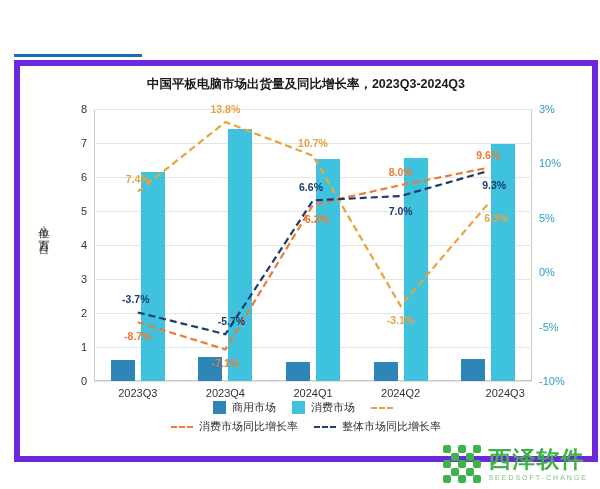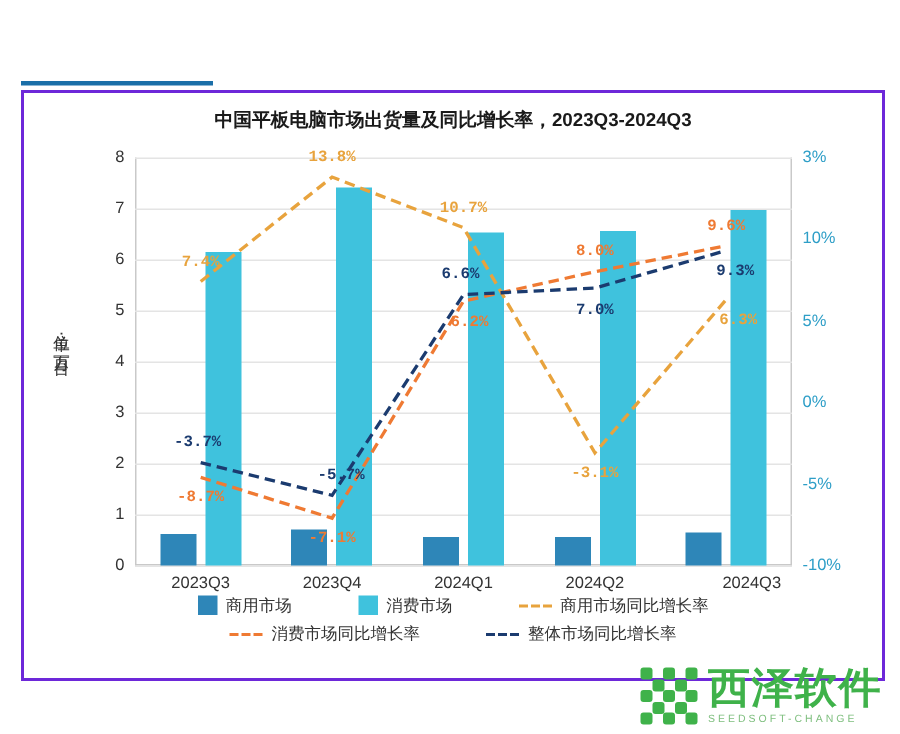--- a/index.html
+++ b/index.html
@@ -11,57 +11,57 @@
   .logo-globe{width:42px;height:42px;border-radius:50%;background:
      radial-gradient(circle at 50% 50%, #2aa6c9 0%, #1f7fb5 60%, #1b6fa8 100%);
      position:relative;overflow:hidden;}
   .logo-globe:before{content:"";position:absolute;left:-4px;top:8px;width:50px;height:5px;background:#ffffff;opacity:.85;}
   .logo-globe:after{content:"";position:absolute;left:-4px;top:26px;width:50px;height:5px;background:#ffffff;opacity:.85;}
   .logo-globe .meridian{position:absolute;left:17px;top:-2px;width:8px;height:46px;border-radius:50%;border:2px solid #fff;opacity:.85;}
   .logo-text{font-size:34px;font-weight:bold;color:#1b6fa8;letter-spacing:-1px;margin-left:4px;line-height:1;}
   .logo-rule{position:absolute;left:14px;top:54px;width:128px;height:3px;background:#1b6fa8;}
 
   
-  .panel{position:absolute;left:14px;top:60px;width:572px;height:390px;background:#ffffff;border:2px solid #6d28d9;}
+  .panel{position:absolute;left:14px;top:60px;width:572px;height:390px;background:#ffffff;border:6px solid #6d28d9;}
   .chart-title{position:absolute;left:0;top:10px;width:572px;text-align:center;font-size:12.5px;color:#1a1a1a;font-weight:bold;}
 
   .plot{position:absolute;left:74px;top:43px;width:438px;height:272px;}
   .plot-border-left{position:absolute;left:0;top:0;width:1px;height:272px;background:#c9c9c9;}
   .plot-border-right{position:absolute;right:0;top:0;width:1px;height:272px;background:#c9c9c9;}
   .plot-border-bottom{position:absolute;left:0;bottom:0;width:438px;height:1px;background:#c9c9c9;}
   .gridline{position:absolute;left:0;width:438px;height:1px;background:#e4e4e4;}
 
   .ytick{position:absolute;right:100%;margin-right:7px;transform:translateY(-50%);font-size:11px;color:#333;white-space:nowrap;}
   .y2tick{position:absolute;left:100%;margin-left:7px;transform:translateY(-50%);font-size:11px;color:#2d9ec7;white-space:nowrap;}
   .ylabel{position:absolute;left:16px;top:152px;font-size:11px;color:#333;writing-mode:vertical-rl;text-orientation:upright;letter-spacing:1px;}
 
   .xtick{position:absolute;top:278px;transform:translateX(-50%);font-size:11px;color:#333;white-space:nowrap;}
 
   .bar{position:absolute;bottom:0;}
   .bar.biz{background:#2e86b8;}
   .bar.con{background:#3fc2dd;}
 
-  .dl{position:absolute;font-size:10.5px;font-weight:bold;white-space:nowrap;transform:translate(-50%,-50%);font-family:Liberation Mono, monospace;}
+  .dl{position:absolute;font-size:10.5px;font-weight:bold;white-space:nowrap;transform:translate(-50%,-50%);}
   .dl.biz{color:#e8a33d;}
   .dl.con{color:#ef7a33;}
   .dl.tot{color:#1b3b6f;}
 
   
   .legend{position:absolute;left:0;top:330px;width:572px;}
-  .lg-row{display:flex;justify-content:center;align-items:center;gap:44px;margin-top:4px;}
+  .lg-row{display:flex;justify-content:center;align-items:center;gap:16px;margin-top:4px;}
   .lg-item{display:flex;align-items:center;font-size:11px;color:#333;white-space:nowrap;}
   .sw-bar{width:13px;height:13px;margin-right:6px;}
   .sw-line{width:22px;height:0;border-top:2px dashed #e8a33d;margin-right:6px;}
 
   
   .wm{position:absolute;right:12px;bottom:6px;display:flex;align-items:center;}
   .wm-mark{width:38px;height:38px;position:relative;margin-right:7px;}
   .wm-dot{position:absolute;width:8px;height:8px;border-radius:2px;background:#3fb24a;}
   .wm-text{line-height:1;}
-  .wm-cn{font-size:28px;font-weight:bold;color:#3fb24a;letter-spacing:1px;}
+  .wm-cn{font-size:23px;font-weight:bold;color:#3fb24a;letter-spacing:1px;}
   .wm-en{font-size:7px;color:#7fbf7f;letter-spacing:2px;margin-top:3px;}
 </style>
 </head>
 <body>
 
 <div class="page">
 
   <div class="logo-rule"></div>
 
   <div class="panel">
@@ -139,21 +139,20 @@
           <div class="lg-item">
             <span class="sw-bar" style="background: rgb(46, 134, 184);"></span>
             <span>商用市场</span>
           </div>
           <div class="lg-item">
             <span class="sw-bar" style="background: rgb(63, 194, 221);"></span>
             <span>消费市场</span>
           </div>
           <div class="lg-item">
             <span class="sw-line" style="border-top-color: rgb(232, 163, 61);"></span>
-            <span>商用市场同比增长率</span>
           </div>
         </div>
       <div class="lg-row" id="legend-row-2">
           <div class="lg-item">
             <span class="sw-line" style="border-top-color: rgb(239, 122, 51);"></span>
             <span>消费市场同比增长率</span>
           </div>
           <div class="lg-item">
             <span class="sw-line" style="border-top-color: rgb(27, 59, 111);"></span>
             <span>整体市场同比增长率</span>

